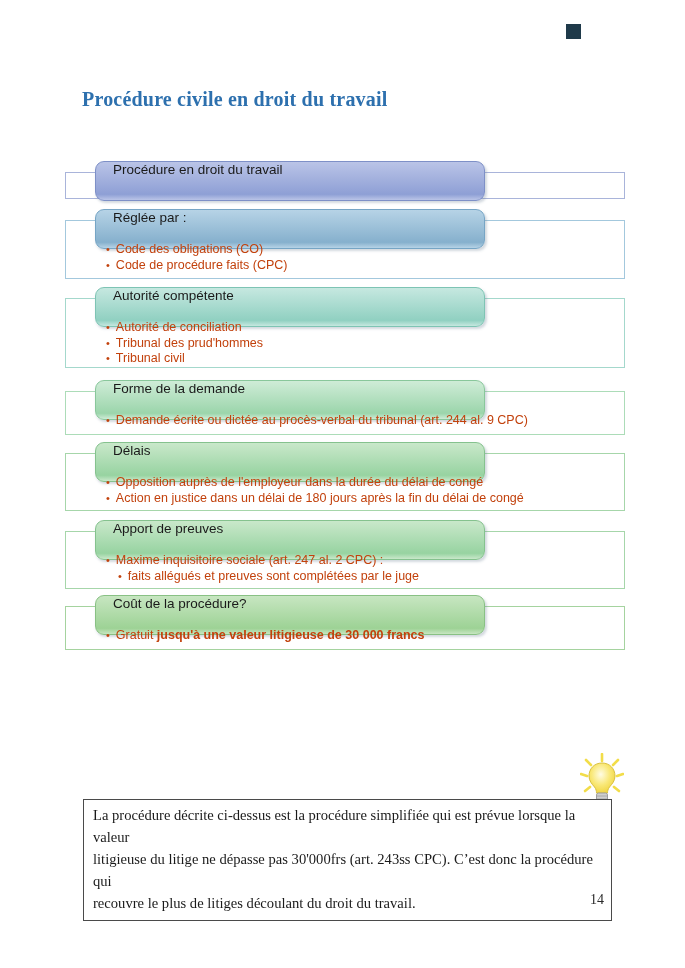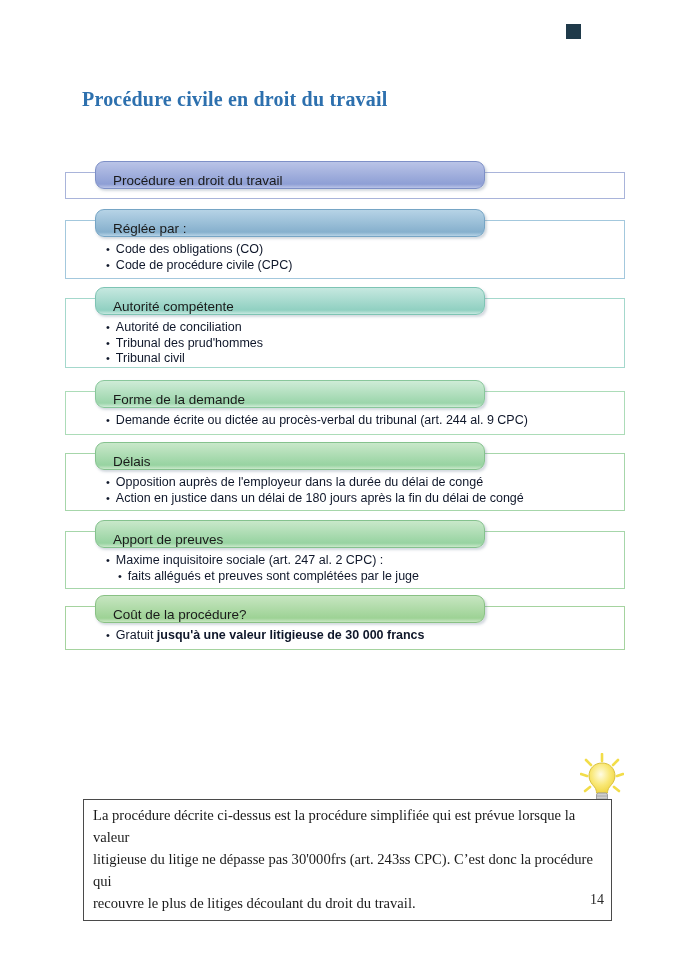--- a/index.html
+++ b/index.html
@@ -13,30 +13,30 @@
     position:absolute; left:82px; top:72px; margin:0;
     font-family:"Liberation Serif", serif; font-size:20px; font-weight:bold;
     letter-spacing:0.2px;
   }
   .section { position:absolute; left:0; width:685px; }
   .cbox {
     position:absolute; left:65px; top:11px; width:560px;
     border:1px solid var(--box); background:#ffffff; box-sizing:border-box;
   }
   .bar {
-    position:absolute; left:95px; top:0; width:390px; height:28px;
+    position:absolute; left:95px; top:0; width:390px; height:40px;
     border-radius:9px; border:1px solid var(--bd);
     background:linear-gradient(to bottom, var(--c1) 0%, var(--c2) 85%, var(--c1) 100%);
     box-shadow:1.5px 2px 2.5px rgba(110,130,150,0.30);
-    display:flex; align-items:flex-end; padding-left:17px; box-sizing:border-box;
+    display:flex; align-items:flex-start; padding-left:17px; box-sizing:border-box;
     font-size:13.5px; color:#1a1a1a;
   }
   .bullets {
     position:absolute; left:106px; top:33px; margin:0; padding:0;
-    list-style:none; font-size:12.5px; color:#0f172a; line-height:15.5px;
+    list-style:none; font-size:12.5px; color:#c2410c; line-height:15.5px;
   }
   .bullets li { padding-left:12px; text-indent:-12px; }
   .bullets li::before { content:"•"; margin-right:6px; font-size:11px; }
   .cont-line { padding-left:12px; }
   .b { font-weight:bold; }
   .note-box {
     position:absolute; left:83px; top:783px; width:529px; min-height:71px;
     border:1px solid #4a4a4a; box-sizing:border-box; background:#ffffff;
     padding:4px 6px 6px 9px;
     font-family:"Liberation Serif", serif; font-size:14.6px; line-height:22px;
@@ -64,21 +64,21 @@
     </div>
   </div>
 
   <div class="section" style="top: 193px; --c1: #b6d3e6; --c2: #86b0cd; --bd: #76a5c5; --box: #a3c8dd;">
     <div class="cbox" style="height:59px"></div>
     <div class="bar">
       <span>Réglée par :</span>
     </div>
     <ul class="bullets">
       <li>Code des obligations (CO)</li>
-      <li>Code de procédure civile (CPC)</li>
+      <li>Code de procédure faits (CPC)</li>
     </ul>
   </div>
 
   <div class="section" style="top: 271px; --c1: #c6e8e0; --c2: #90d0c1; --bd: #7ec4b4; --box: #a4d8cc;">
     <div class="cbox" style="height:70px"></div>
     <div class="bar">
       <span>Autorité compétente</span>
     </div>
     <ul class="bullets">
       <li>Autorité de conciliation</li>

